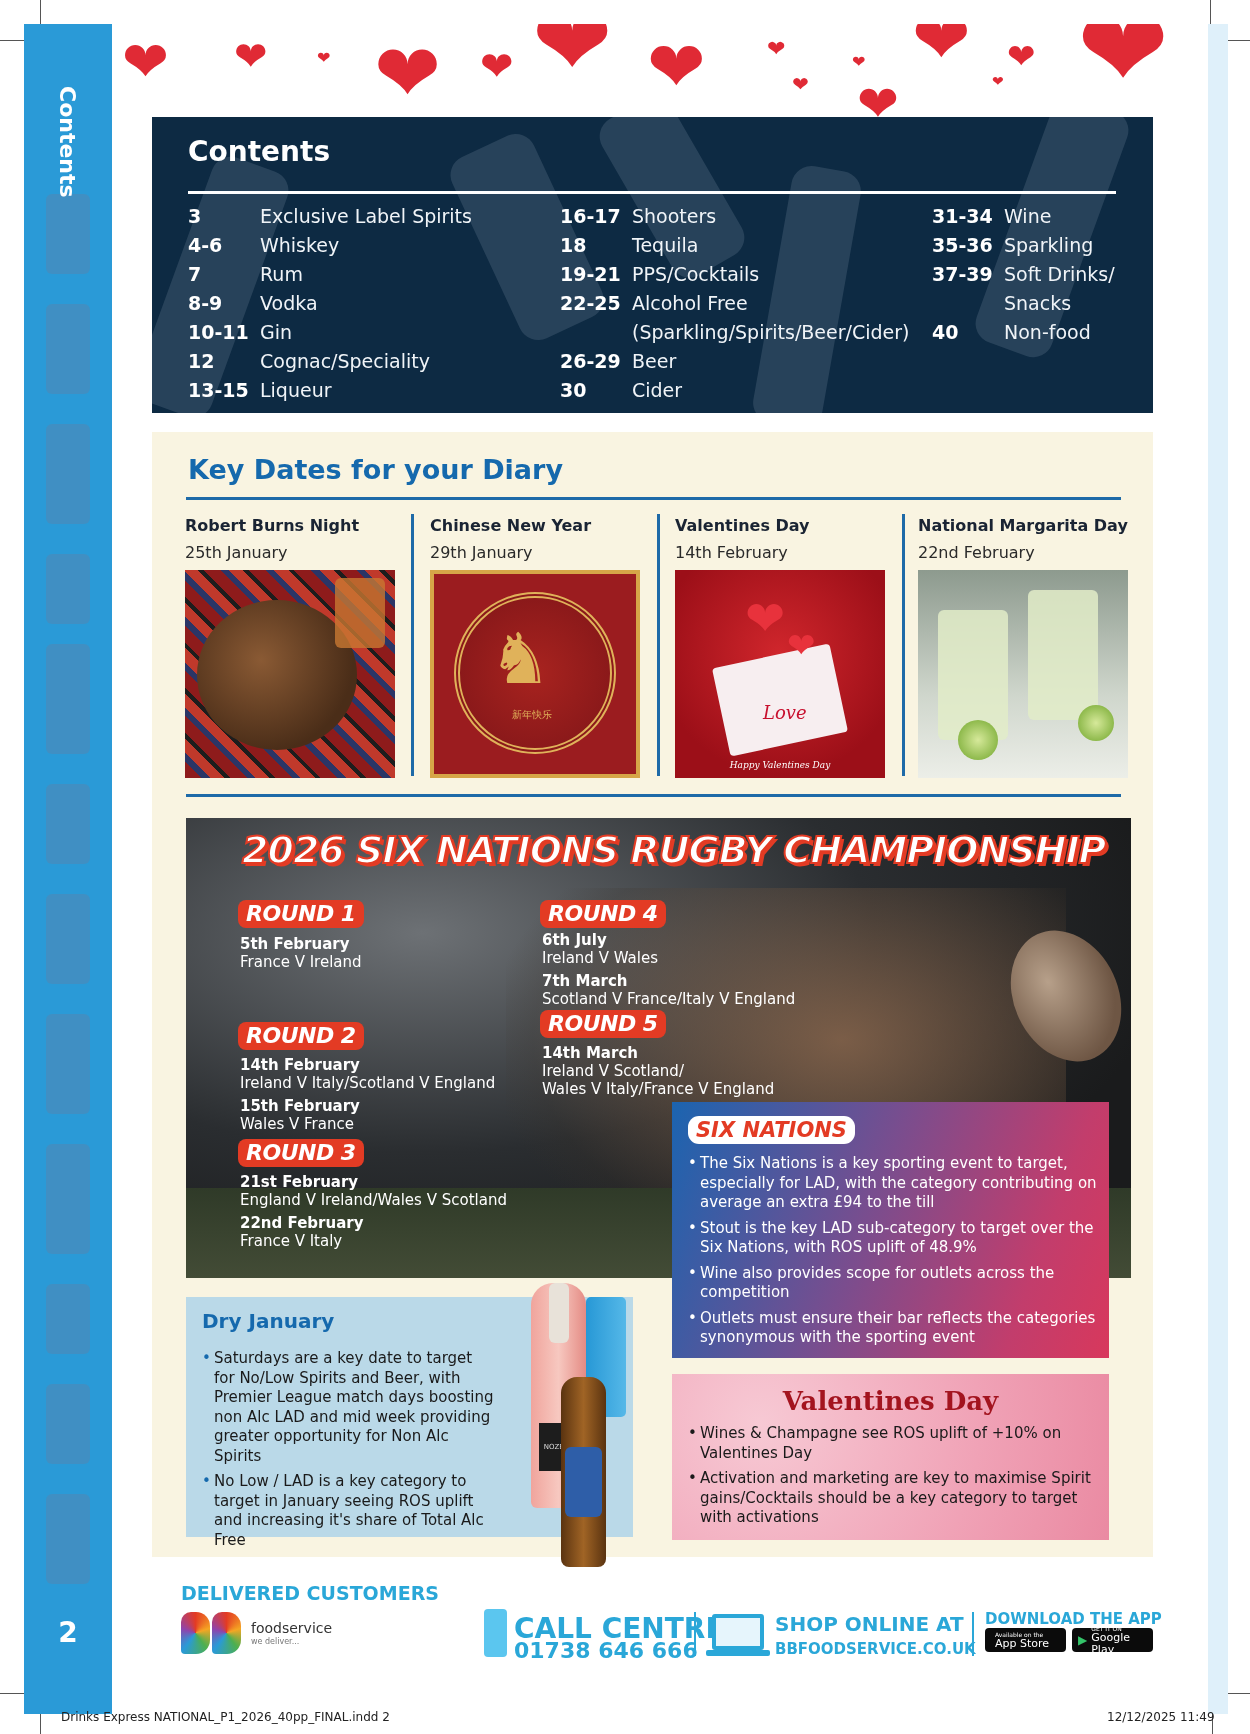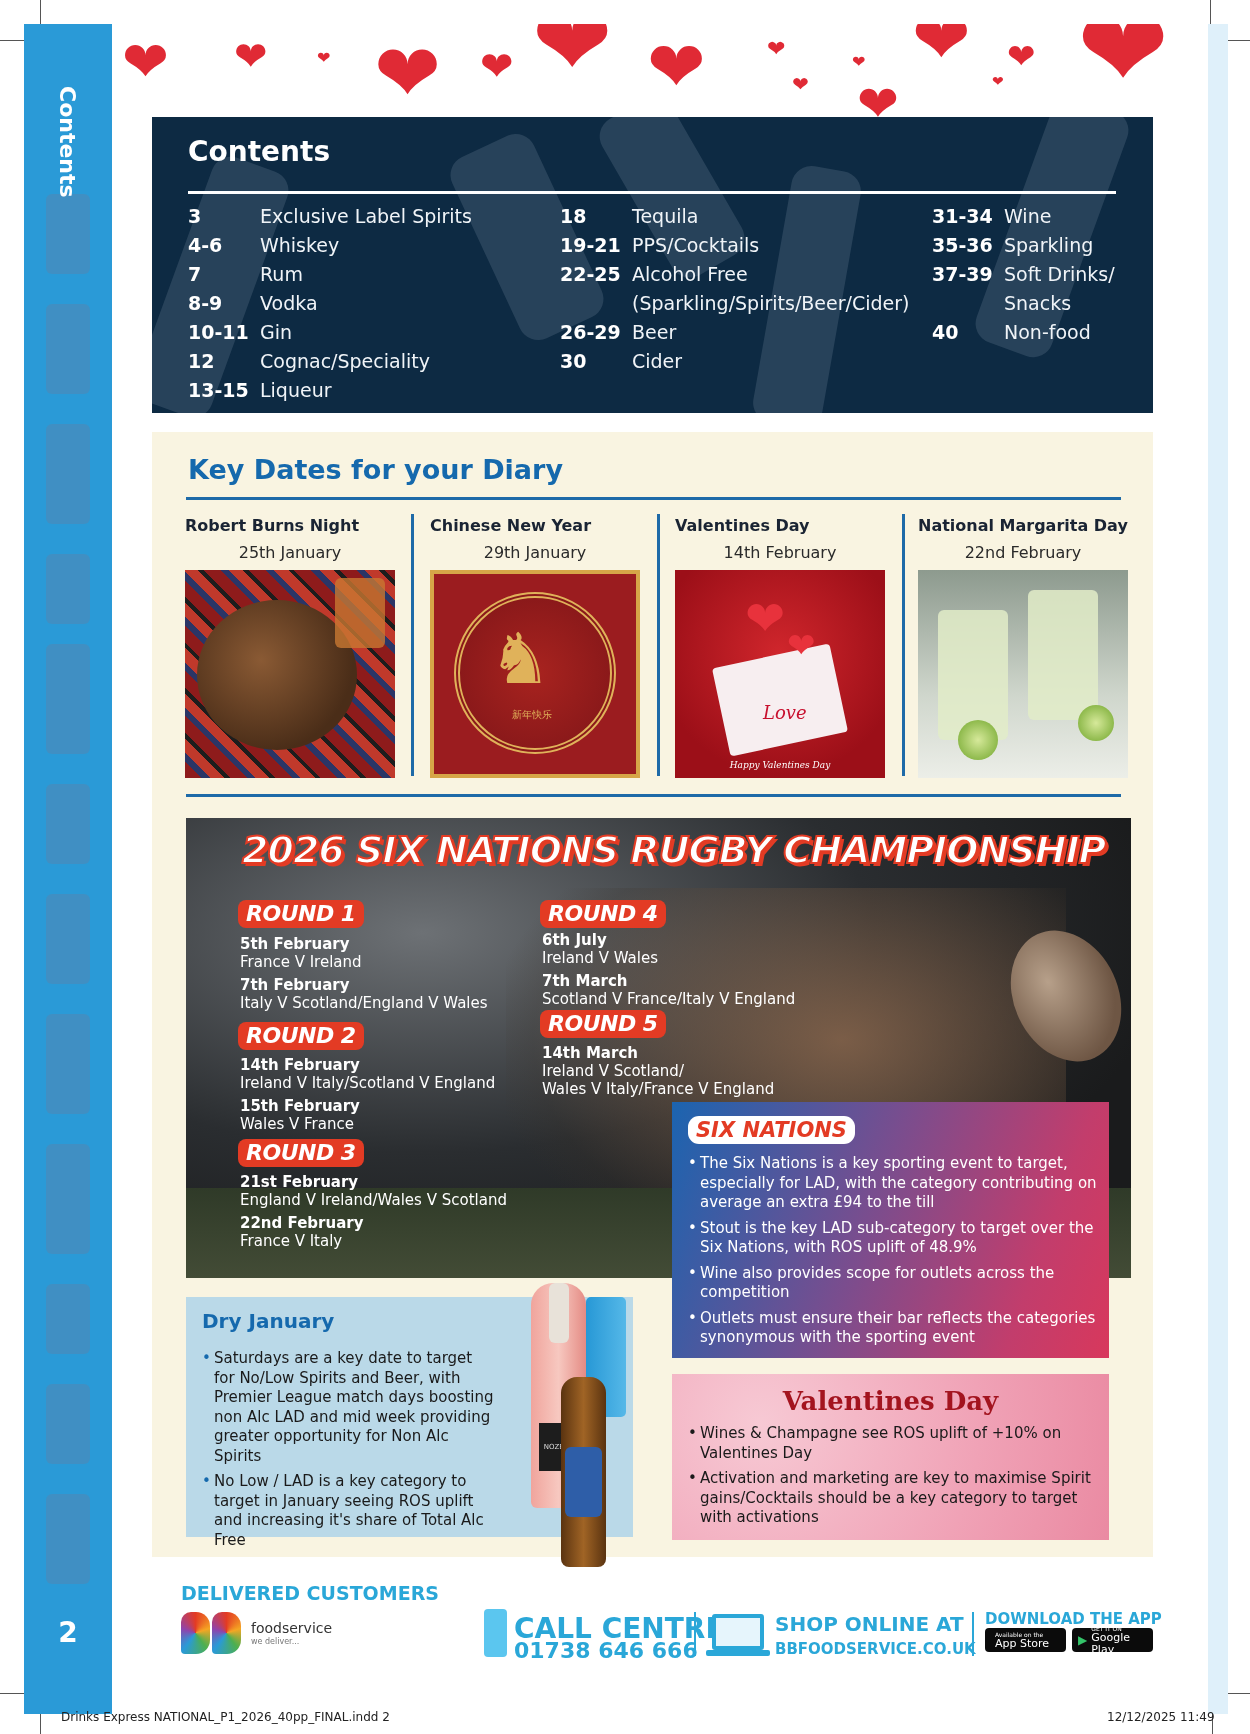--- a/index.html
+++ b/index.html
@@ -31,21 +31,21 @@
   .toc-page { font-weight: bold; width: 72px; flex: none; }
   .toc-label { color: #f0f4f8; }
 
   
   .key-panel { position: absolute; left: 152px; top: 432px; width: 1001px; height: 1125px; background: #f9f4e1; }
   .key-title { position: absolute; left: 36px; top: 22px; color: #1569ad; font-weight: bold; font-size: 27px; }
   .key-rule { position: absolute; left: 34px; top: 65px; width: 935px; height: 3px; background: #1e6aa8; }
   .key-rule.bottom { top: 362px; }
   .event { position: absolute; top: 84px; width: 210px; }
   .event-name { font-weight: bold; font-size: 16px; color: #1a2433; }
-  .event-date { font-size: 16px; color: #2a2a2a; margin-top: 8px; text-align: center; }
+  .event-date { font-size: 16px; color: #2a2a2a; margin-top: 8px; }
   .event-img { position: absolute; top: 138px; width: 210px; height: 208px; }
   .event-divider { position: absolute; top: 82px; width: 3px; height: 262px; background: #1e6aa8; }
 
   
   .six-panel { position: absolute; left: 34px; top: 386px; width: 945px; height: 460px;
     background: radial-gradient(ellipse at 25% 25%, #6d7175 0%, #2a2d30 45%, #1a1b1c 75%), #222; overflow: hidden; }
   .six-grass { position: absolute; left: 0; bottom: 0; width: 100%; height: 90px; background: linear-gradient(#2f3a28, #434c36); }
   .six-player { position: absolute; left: 320px; top: 70px; width: 560px; height: 380px;
     background: radial-gradient(ellipse at 60% 40%, rgba(150,110,80,0.75), rgba(60,50,40,0.2) 65%, transparent 75%); }
   .six-ball { position: absolute; left: 828px; top: 110px; width: 104px; height: 136px; border-radius: 50%;
@@ -193,20 +193,24 @@
         <span class="toc-label">Cognac/Speciality</span>
       </div>
     <div class="toc-row">
         <span class="toc-page">13-15</span>
         <span class="toc-label">Liqueur</span>
       </div>
   </div>
 
   <div class="toc-col" style="left:408px;">
     <div class="toc-row">
+        <span class="toc-page">16-17</span>
+        <span class="toc-label">Shooters</span>
+      </div>
+    <div class="toc-row">
         <span class="toc-page">18</span>
         <span class="toc-label">Tequila</span>
       </div>
     <div class="toc-row">
         <span class="toc-page">19-21</span>
         <span class="toc-label">PPS/Cocktails</span>
       </div>
     <div class="toc-row">
         <span class="toc-page">22-25</span>
         <span class="toc-label"><span>Alcohol Free</span><br><span>(Sparkling/Spirits/Beer/Cider)</span></span>
@@ -295,24 +299,20 @@
   <div class="six-panel">
     <div class="six-player"></div>
     <div class="six-ball"></div>
     <div class="six-grass"></div>
     <div class="six-title">2026 SIX NATIONS RUGBY CHAMPIONSHIP</div>
 
     <div class="round-tag" style="left:52px;top:82px;">ROUND 1</div>
     <div class="fixture" style="left:54px;top:117px;">
       <div class="fdate">5th February</div>
       <div>France V Ireland</div>
-    </div>
-    <div class="fixture" style="left:54px;top:158px;">
-      <div class="fdate">7th February</div>
-      <div>Italy V Scotland/England V Wales</div>
     </div>
 
     <div class="round-tag" style="left:52px;top:204px;">ROUND 2</div>
     <div class="fixture" style="left:54px;top:238px;">
       <div class="fdate">14th February</div>
       <div>Ireland V Italy/Scotland V England</div>
     </div>
     <div class="fixture" style="left:54px;top:279px;">
       <div class="fdate">15th February</div>
       <div>Wales V France</div>

